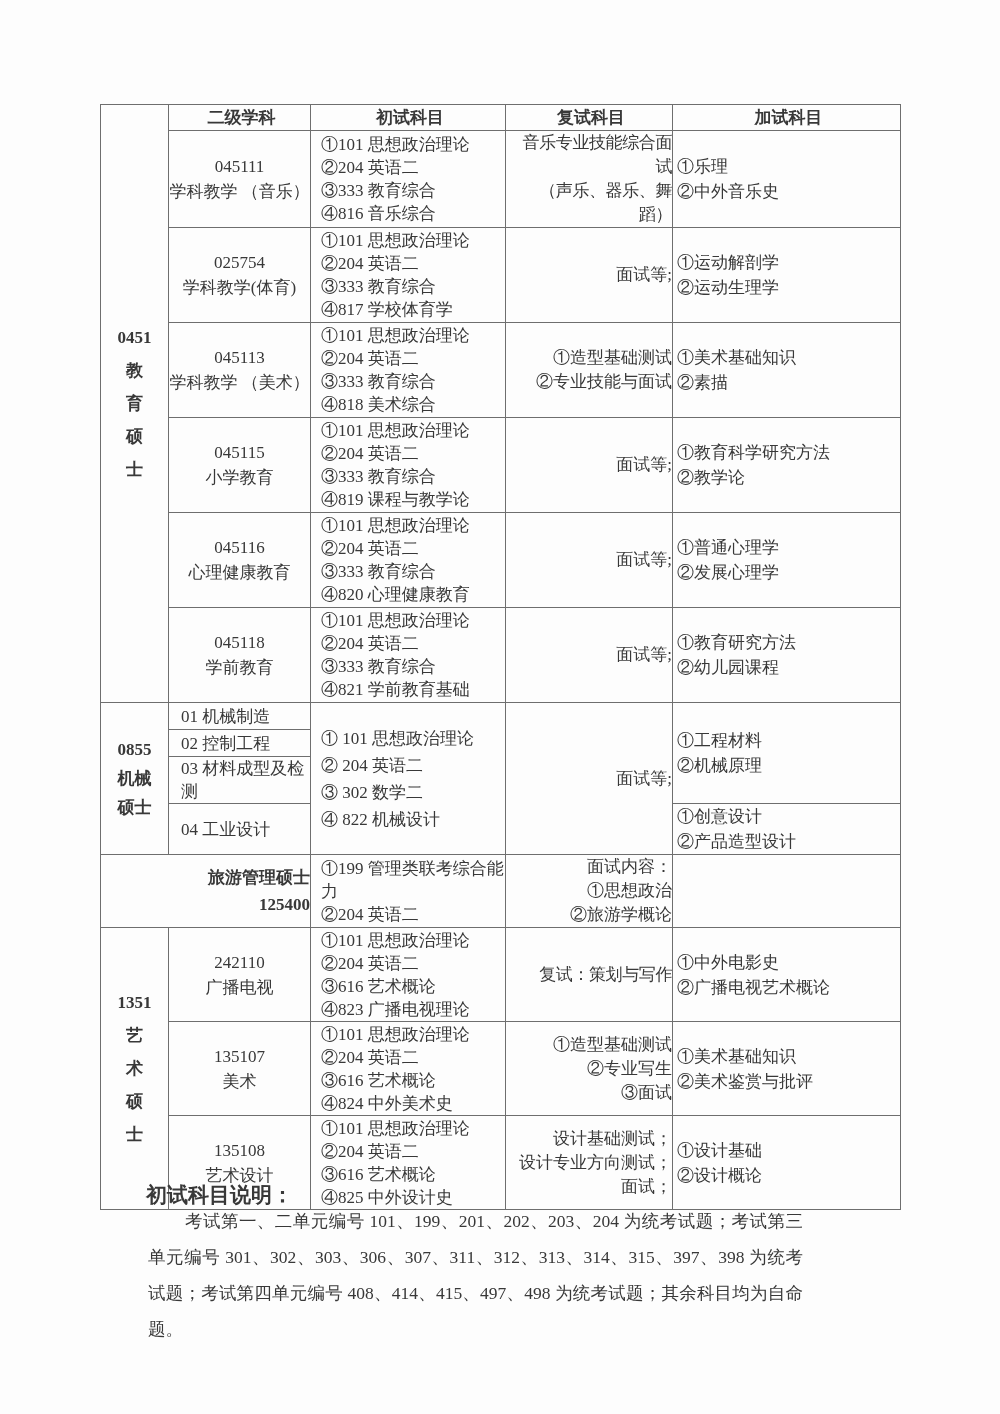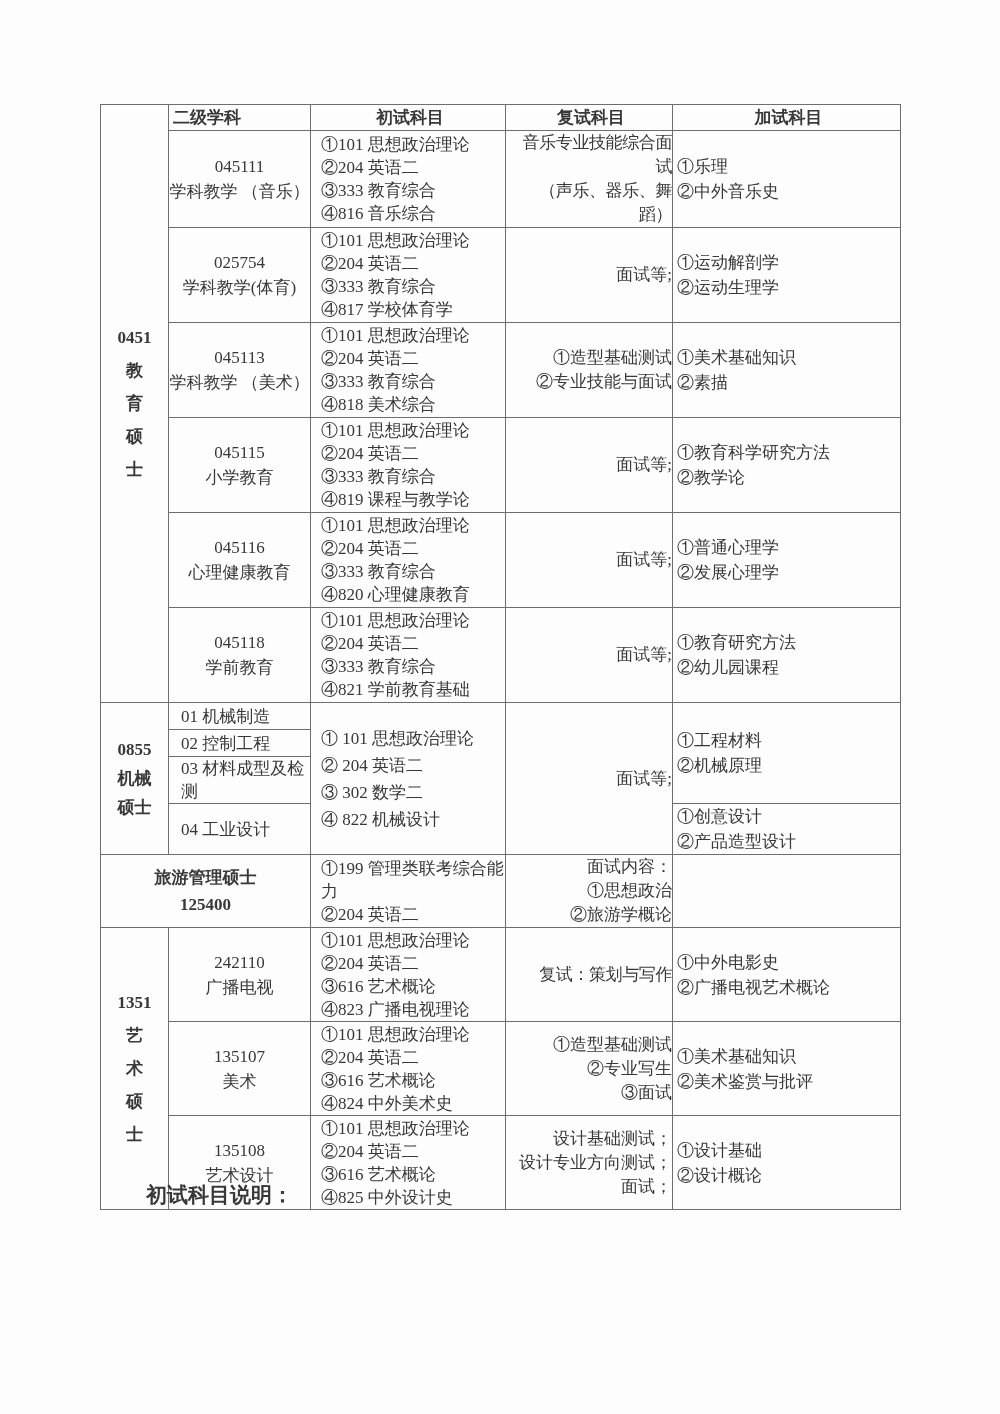--- a/index.html
+++ b/index.html
@@ -4,30 +4,30 @@
 <style>
   html,body{margin:0;padding:0;}
   .page{position:relative;width:1000px;height:1414px;background:#fdfdfd;
         font-family:"Liberation Serif","DejaVu Serif",serif;color:#383838;overflow:hidden;}
   table.tbl{position:absolute;left:100px;top:104px;width:800px;
             border-collapse:collapse;table-layout:fixed;}
   .tbl td,.tbl th{border:1px solid #6e6e6e;vertical-align:middle;
             font-size:17px;font-weight:normal;padding:0;overflow:hidden;}
   tr.hdr{height:26px;}
   .hdr th{font-weight:bold;text-align:center;padding-left:4px;}
-  .hdr th.center{text-align:left;padding-left:4px;}
+  .hdr th.center{text-align:center;padding-left:4px;}
   td.cat{text-align:center;font-weight:bold;line-height:33px;}
   td.cat2{text-align:center;font-weight:bold;line-height:29px;}
   td.disc{text-align:center;line-height:25px;}
   td.init{padding-left:10px;line-height:23px;}
   td.initm{padding-left:10px;line-height:27px;}
   td.ret{padding-left:6px;line-height:24px;text-align:right;}
   td.add{padding-left:4px;line-height:25px;}
   td.sub{padding-left:12px;margin-left:28px;}
-  td.tour{text-align:center;font-weight:bold;line-height:27px;}
+  td.tour{text-align:right;font-weight:bold;line-height:27px;}
   .fit{font-size:16px;letter-spacing:-0.4px;}
   .tight{line-height:20px;}
   tr.r95{height:95px;}
   tr.r94{height:94px;}
   tr.rt{height:70px;}
   tr.rm{height:27px;}
   tr.rm4{height:43px;}
   .notes-title{position:absolute;left:146px;top:1181px;font-size:21px;font-weight:bold;}
   .notes-body{position:absolute;left:148px;top:1203px;width:655px;font-size:17.5px;
               line-height:36px;text-indent:37px;text-align:justify;}
@@ -312,14 +312,15 @@
     </td>
     <td class="add">
       <div>①设计基础</div>
       <div>②设计概论</div>
     </td>
   </tr>
 </tbody>
     </table>
 
 <div class="notes-title">初试科目说明：</div>
+<div class="notes-body">考试第一、二单元编号 101、199、201、202、203、204 为统考试题；考试第三单元编号 301、302、303、306、307、311、312、313、314、315、397、398 为统考试题；考试第四单元编号 408、414、415、497、498 为统考试题；其余科目均为自命题。</div>
 
 </div>
 
 </body></html>

